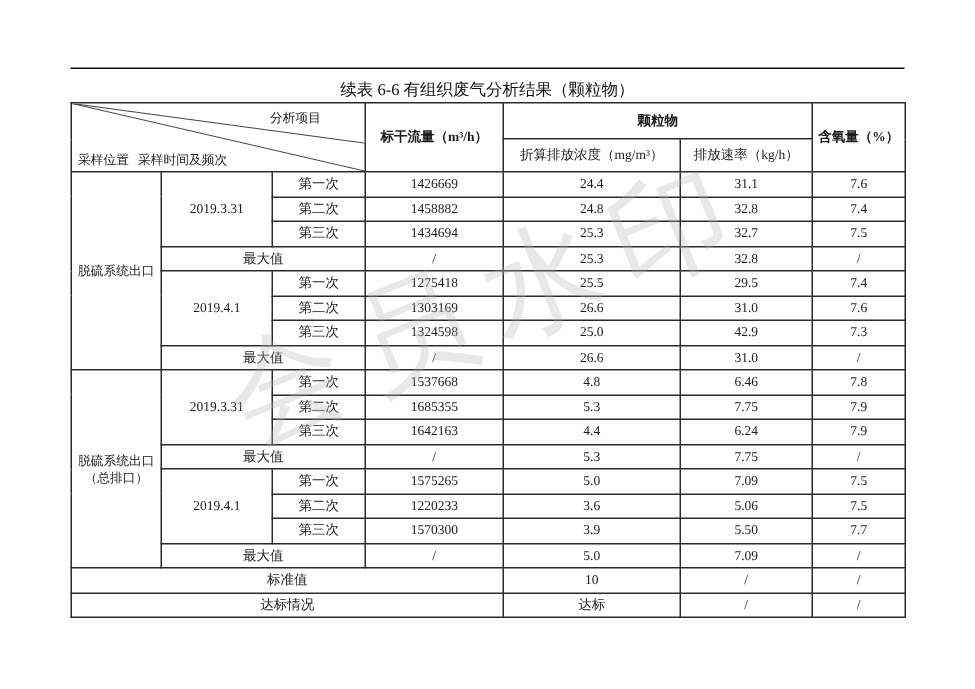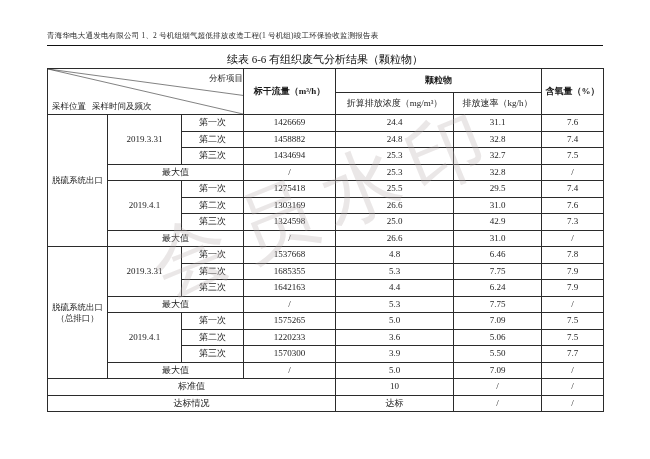--- a/index.html
+++ b/index.html
@@ -41,35 +41,34 @@
   }
   thead tr.h1 th { height:24px;font-weight:bold; }
   thead tr.h2 th { height:22px; }
   tbody tr { height:16.5px; }
   tbody td.loc { font-size:8.5px; letter-spacing:0; }
   td.corner { position:relative; padding:0; }
   td.corner svg { position:absolute; left:0; top:0; width:100%; height:100%; }
   td.corner .c-lab {
     position:absolute; font-size:8.5px; white-space:nowrap; color:#1c1c1c;
   }
-  .c-top { top:4px;  left:132px;margin-left:29px; }
+  .c-top { top:4px;  left:132px; }
   .c-mid { bottom:2px; left:44px; }
   .c-bot { bottom:2px; left:4px; }
 
   .page-number {
     position:absolute; left:0; top:411px; width:650px;
     text-align:center; font-size:9px; color:#222;
   }
 </style>
 </head>
 <body>
 
 <div class="page">
 
-  <div class="doc-header">青海华电大通发电有限公司 1、2 号机组烟气超低排放改造工程(1 号机组)竣工环保验收监测报告表</div>
 
   <div class="header-rule"></div>
 
   <div class="doc-title">续表 6-6  有组织废气分析结果（颗粒物）</div>
 
   <div class="watermark">会员水印</div>
 
   <table class="results">
     <colgroup>
       <col style="width:60px">

